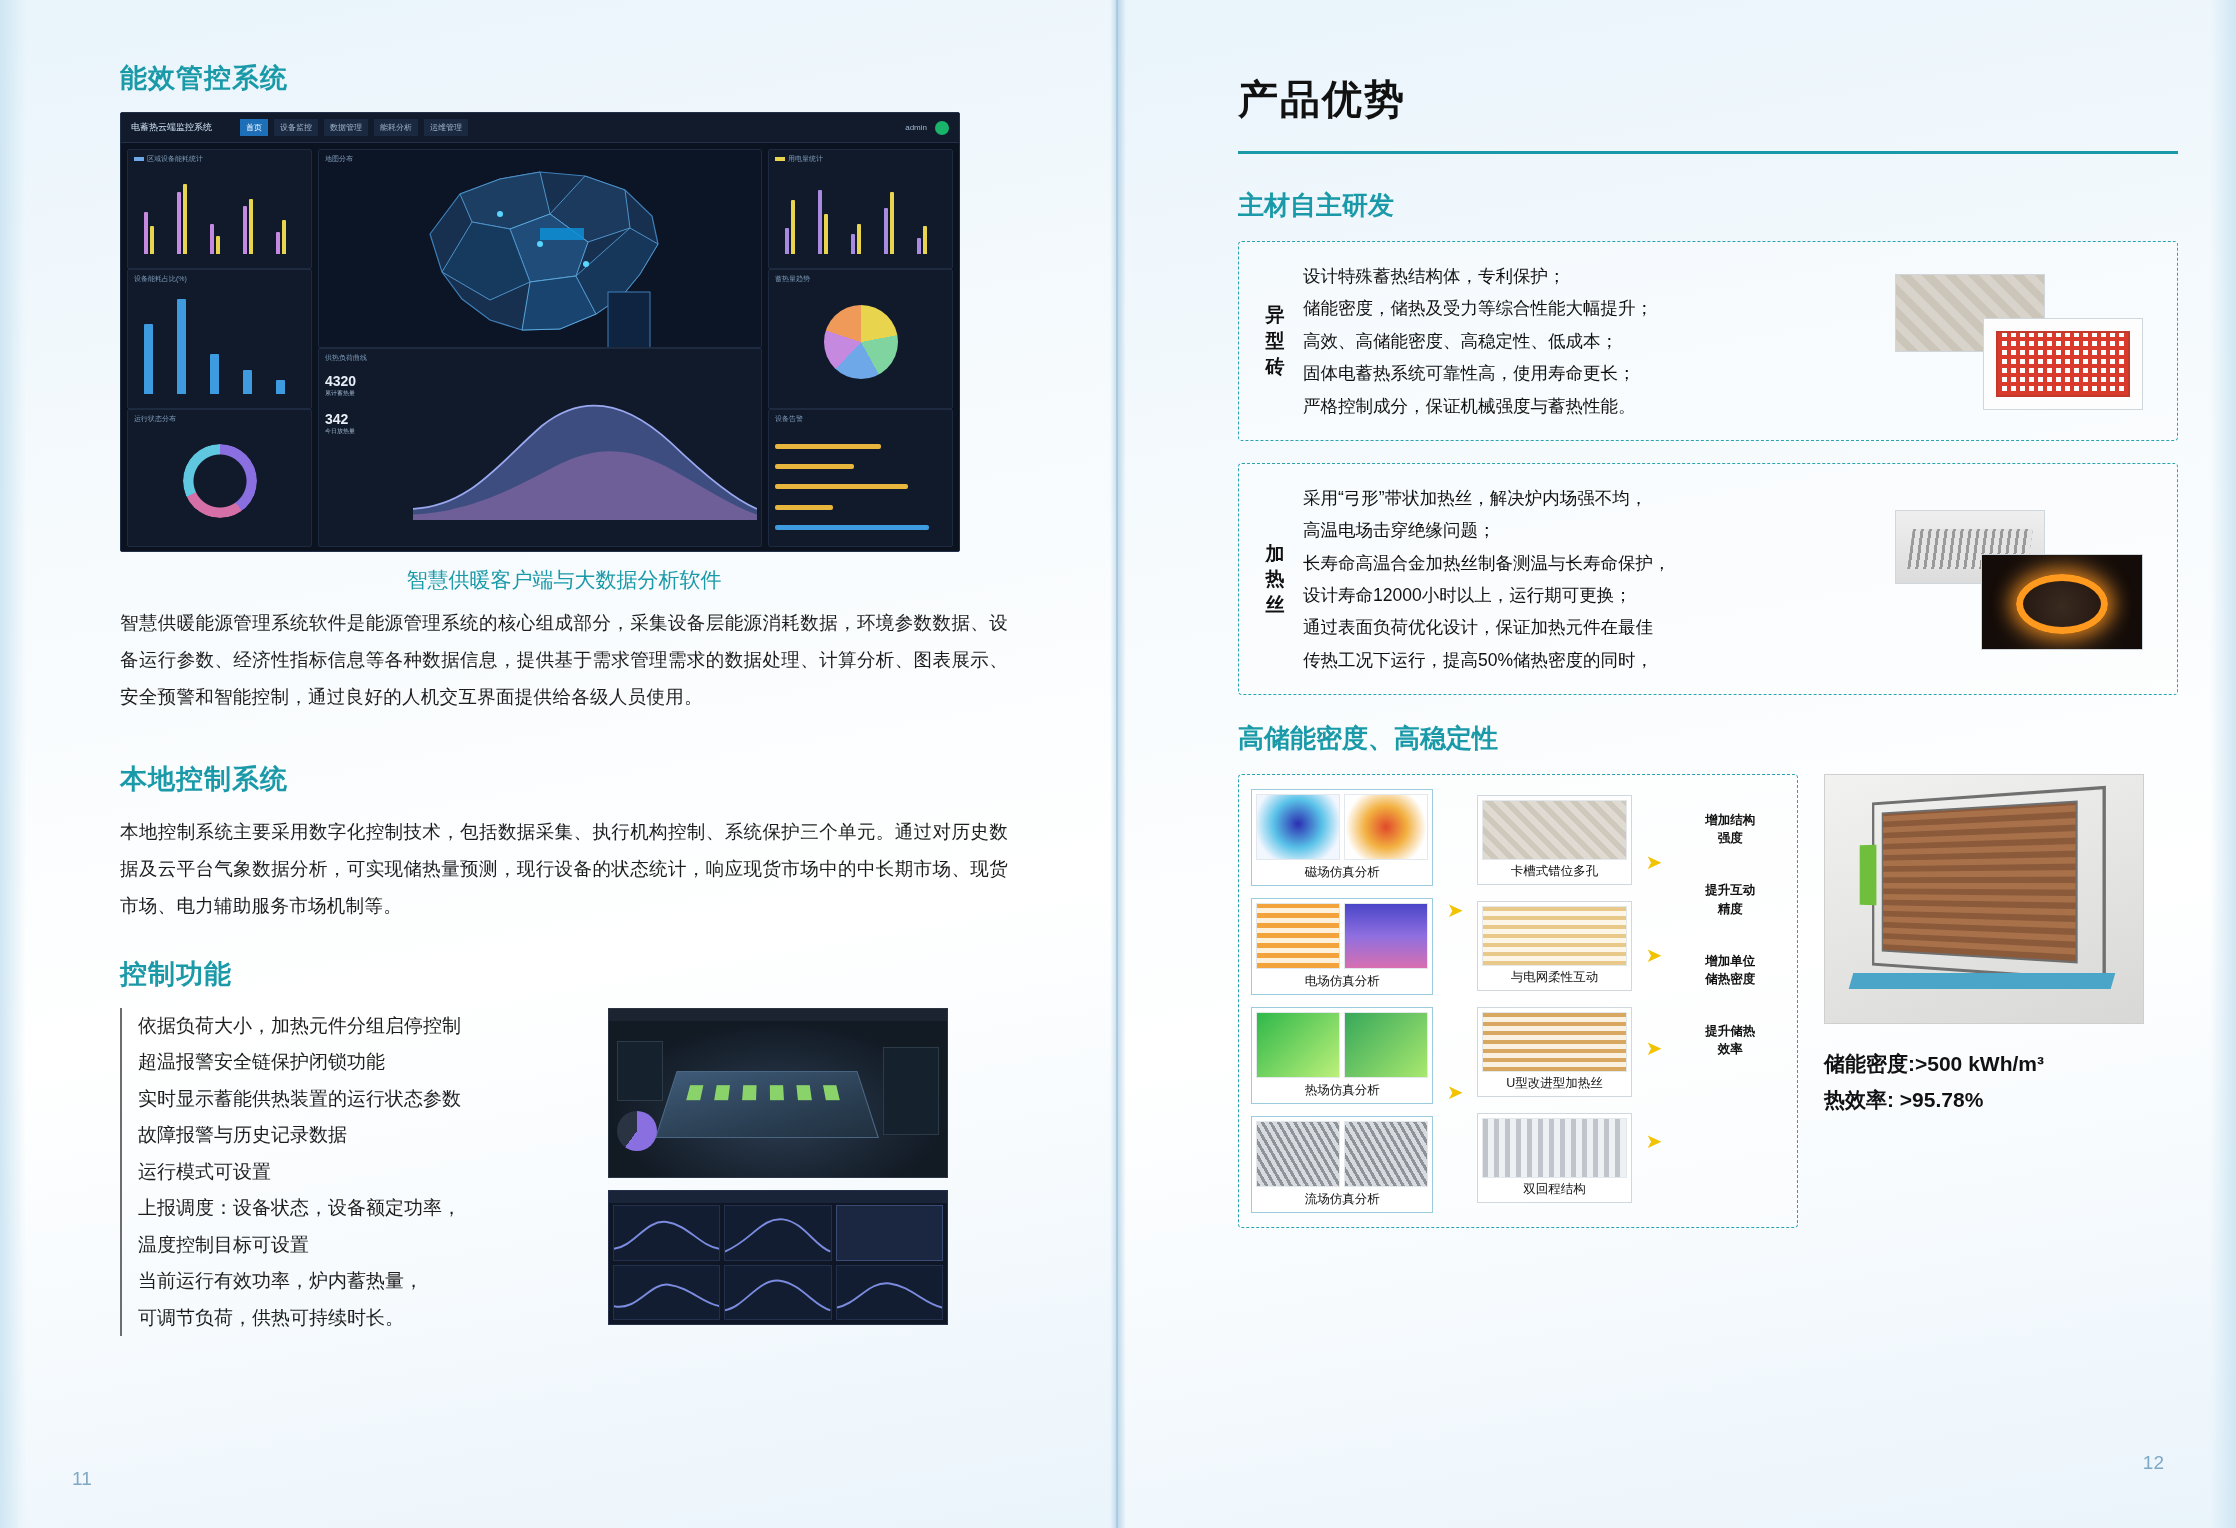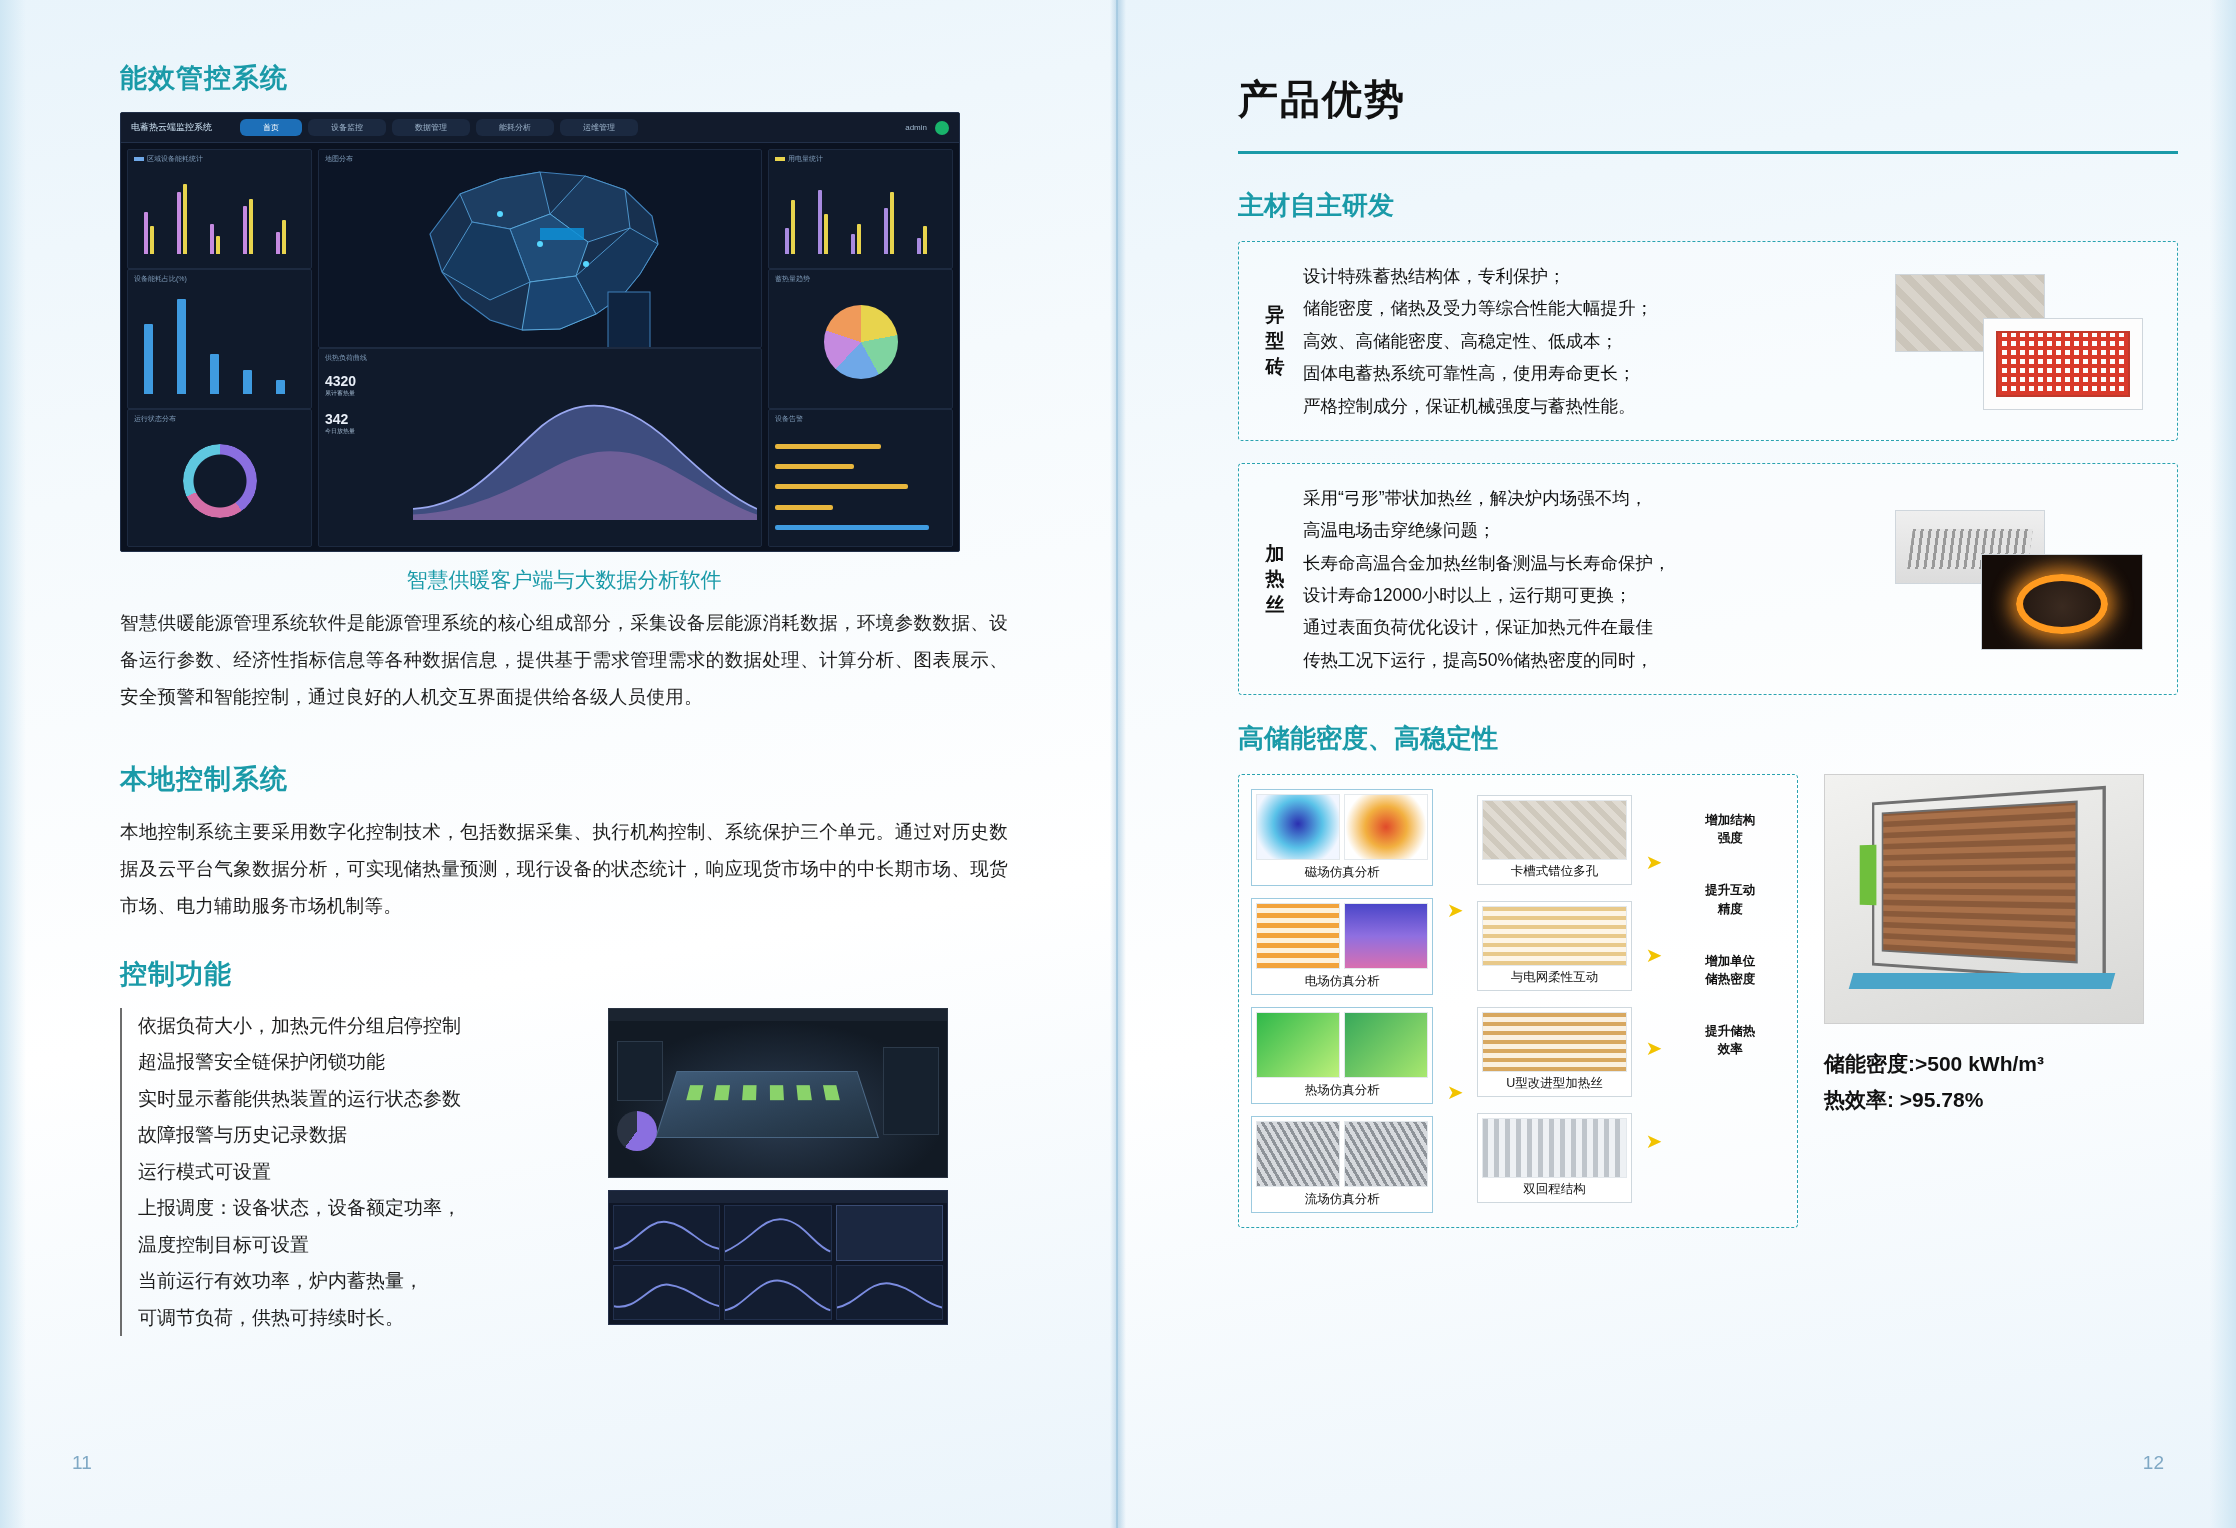--- a/index.html
+++ b/index.html
@@ -48,21 +48,21 @@
     position:relative; overflow:hidden;
     border-radius:2px;
   }
   .dash-top {
     height:30px; background:#121b2c; display:flex; align-items:center;
     padding:0 10px; gap:10px; border-bottom:1px solid #223049;
   }
   .dash-title { color:#cfe4f5; font-size:9px; }
   .dash-tabs { display:flex; gap:6px; margin-left:18px; }
   .dash-tab {
-    font-size:8px; color:#9fb6cd; padding:3px 23px; border-radius:6px;
+    font-size:8px; color:#9fb6cd; padding:3px 6px; border-radius:0;
     background:#1b2940;
   }
   .dash-tab.active { background:#1d6fb8; color:#fff; }
   .dash-right { margin-left:auto; display:flex; align-items:center; gap:8px; }
   .dash-user { font-size:8px; color:#9fb6cd; }
   .dash-dot { width:14px;height:14px;border-radius:50%;background:#19b36b; }
   .dash-body { display:flex; padding:6px; gap:6px; height:410px; }
   .dash-col { display:flex; flex-direction:column; }
   .dash-col.side { width:185px; }
   .dash-col.mid { width:340px; }
@@ -128,21 +128,21 @@
   }
   .scada-3d i {
     position:absolute; width:14px; height:22px; background:#8ad36a; top:22px; display:block;
   }
   .trend {
     width:340px;height:135px;background:#0f1626;border:1px solid #25304a;position:relative;overflow:hidden;
   }
   .trend-top { height:12px;background:#1a2438; }
   .trend-grid { position:absolute; inset:14px 4px 4px 4px; display:grid; grid-template-columns:repeat(3,1fr); grid-template-rows:repeat(2,1fr); gap:4px; }
   .trend-cell { background:#131d31; border:1px solid #22304d; position:relative; }
-  .pagenum-l { position:absolute; left:72px; bottom:54px; font-size:19px; color:#7fa8c4;text-align:center; }
+  .pagenum-l { position:absolute; left:72px; bottom:38px; font-size:19px; color:#7fa8c4;text-align:center; }
   .pagenum-r { position:absolute; right:72px; bottom:54px; font-size:19px; color:#7fa8c4; }
 
   
   .r-inner { position:absolute; left:120px; top:72px; width:940px; }
   h1.big-title {
     margin:0; font-size:40px; font-weight:bold; color:#111; letter-spacing:2px;
   }
   .rule { height:3px; background:#1a9aa8; margin:24px 0 34px 0; width:940px; }
   h3.sub-title { margin:0 0 18px 0; font-size:26px; font-weight:bold; color:#1a9aa8; }
   .dash-box {

